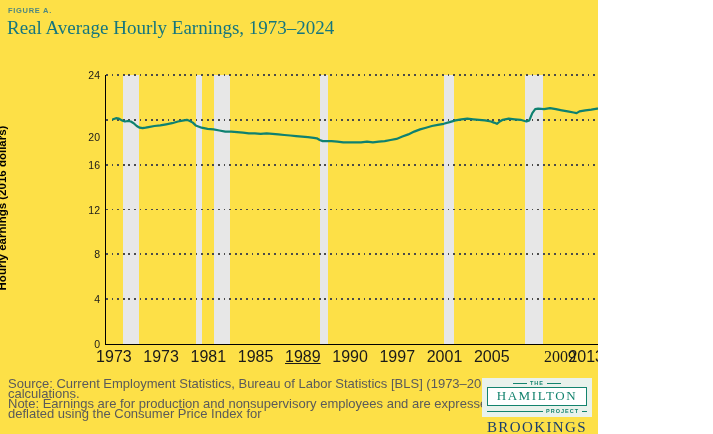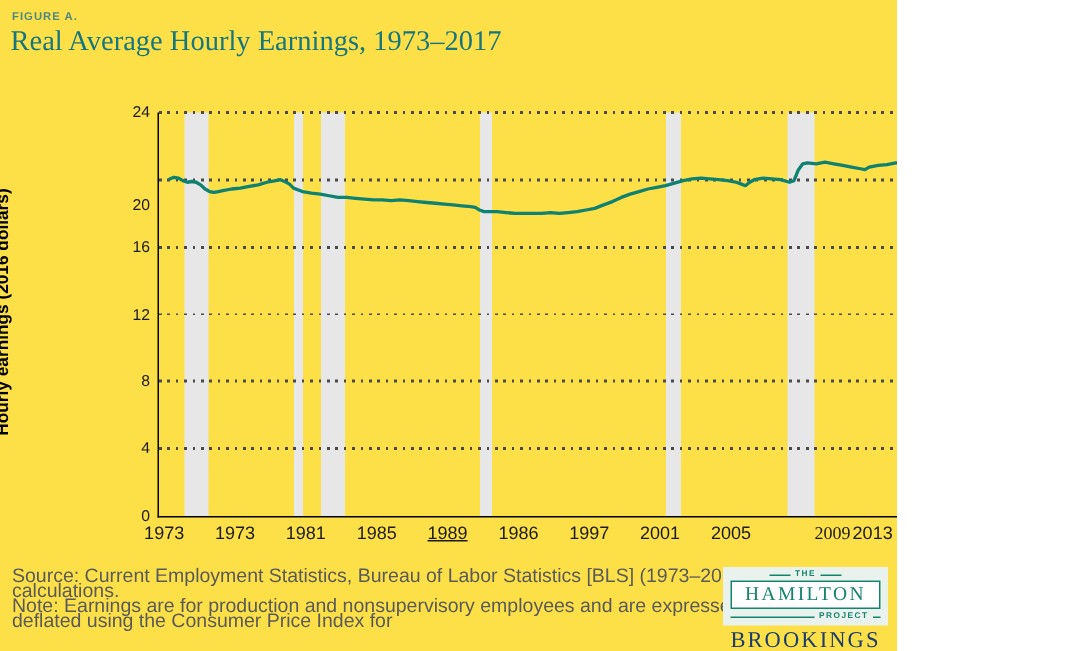--- a/index.html
+++ b/index.html
@@ -33,22 +33,22 @@
     position:absolute; left:0; width:100%; height:1.8px;
     background:repeating-linear-gradient(to right, var(--grid_dot) 0 1.8px, transparent 1.8px 5.6px);
   }
   .series-svg { position:absolute; left:0; top:0; width:100%; height:100%; overflow:visible; }
 
   .ytick {
     position:absolute; left:-32px; width:26px; text-align:right;
     font-size:10.5px; color:var(--tick_text);
   }
   .xtick {
-    position:absolute; width:34px; margin-left:-17px; text-align:left;
-    top:273px; font-size:12px; color:var(--tick_text);
+    position:absolute; width:34px; margin-left:-17px; text-align:center;
+    top:273px; font-size:16px; color:var(--tick_text);
   }
 
   .source {
     position:absolute; left:8px; top:379px;
     font-size:13px; line-height:10px; color:var(--note_gray);
   }
 
   .logo { position:absolute; top:378px; right:6px; width:110px; }
   .hp-box { background:var(--logo_mint); padding:2px 5px 3px 5px; }
   .hp-the {
@@ -72,21 +72,21 @@
     font-family:"Liberation Serif", serif; font-size:15px; letter-spacing:1.4px;
     color:var(--brookings_navy);
   }
 </style>
 </head>
 <body>
 
 <div class="page">
 
   <div class="fig-label">FIGURE A.</div>
-  <div class="fig-title">Real Average Hourly Earnings, 1973–2017</div>
+  <div class="fig-title">Real Average Hourly Earnings, 1973–2024</div>
 
   <div class="y-axis-title">Hourly earnings (2016 dollars)</div>
 
   <div class="plot">
     <div id="bands">
         <div class="band" style="left: 17.122px; width: 15.9412px;"></div>
         <div class="band" style="left: 89.7429px; width: 6.49455px;"></div>
         <div class="band" style="left: 108.046px; width: 15.9412px;"></div>
         <div class="band" style="left: 213.73px; width: 8.2658px;"></div>
         <div class="band" style="left: 337.717px; width: 10.6275px;"></div>
@@ -111,21 +111,21 @@
         <div class="ytick" style="top: 83.6667px;">16</div>
         <div class="ytick" style="top: 56px;">20</div>
         <div class="ytick" style="top: -6px;">24</div>
       </div>
     <div id="xticks">
         <div class="xtick" style="left: 7.08497px;">1973</div>
         <div class="xtick" style="left: 54.3181px;">1973</div>
         <div class="xtick" style="left: 101.551px;">1981</div>
         <div class="xtick" style="left: 148.784px;">1985</div>
         <div class="xtick" style="left: 196.017px; text-decoration: underline;">1989</div>
-        <div class="xtick" style="left: 243.251px;">1986</div>
+        <div class="xtick" style="left: 243.251px;">1990</div>
         <div class="xtick" style="left: 290.484px;">1997</div>
         <div class="xtick" style="left: 337.717px;">2001</div>
         <div class="xtick" style="left: 384.95px;">2005</div>
         <div class="xtick" style="left: 454px; font-family: Liberation Serif, serif;">2009</div>
         <div class="xtick" style="left: 479.416px;">2013</div>
         <div class="xtick" style="left: 526.649px;">2017</div>
       </div>
   </div>
 
   <div class="source">

